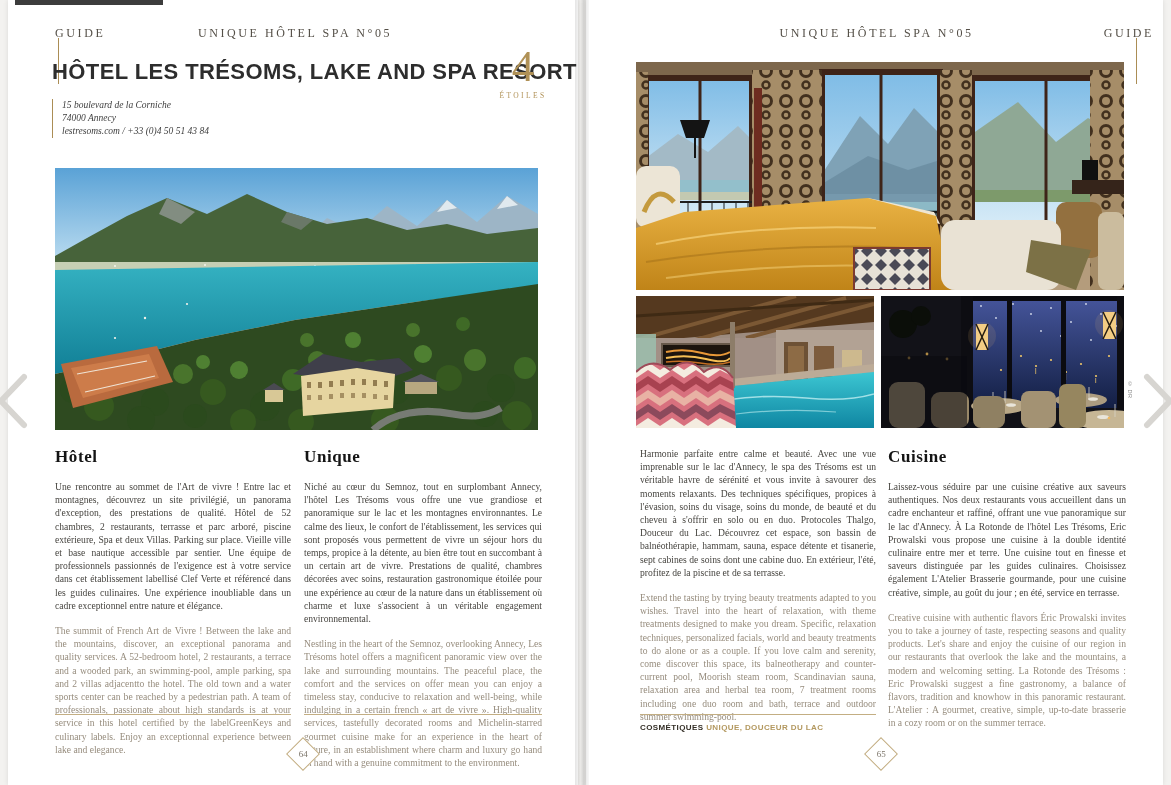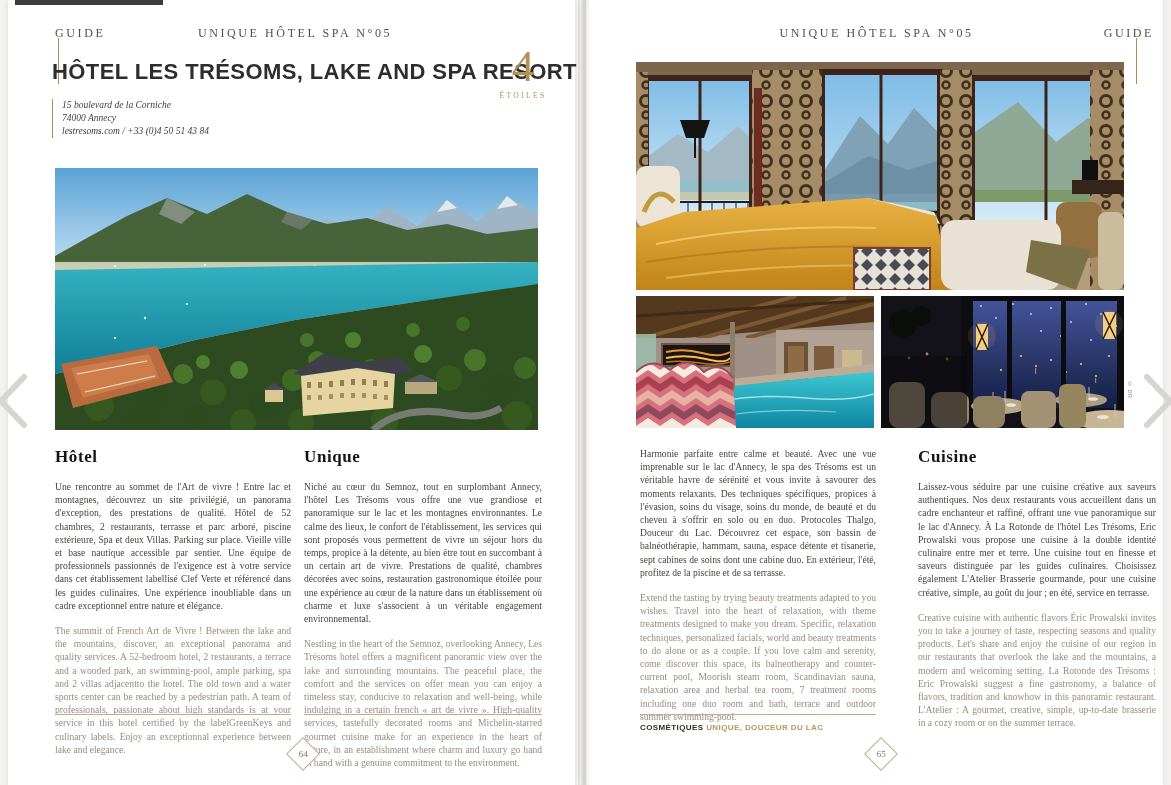--- a/index.html
+++ b/index.html
@@ -417,21 +417,21 @@
       <rect x="0" y="60" width="86" height="72" fill="#0a0a0e" opacity="0.55"></rect>
     </svg>
   </div>
 
   <div class="photo-credit">© DR</div>
 
   <div class="col" style="left:54px; width:236px;">
     <p class="para para-fr">Harmonie parfaite entre calme et beauté. Avec une vue imprenable sur le lac d'Annecy, le spa des Trésoms est un véritable havre de sérénité et vous invite à savourer des moments relaxants. Des techniques spécifiques, propices à l'évasion, soins du visage, soins du monde, de beauté et du cheveu à s'offrir en solo ou en duo. Protocoles Thalgo, Douceur du Lac. Découvrez cet espace, son bassin de balnéothérapie, hammam, sauna, espace détente et tisanerie, sept cabines de soins dont une cabine duo. En extérieur, l'été, profitez de la piscine et de sa terrasse.</p>
     <p class="para para-en">Extend the tasting by trying beauty treatments adapted to you wishes. Travel into the heart of relaxation, with theme treatments designed to make you dream. Specific, relaxation techniques, personalized facials, world and beauty treatments to do alone or as a couple. If you love calm and serenity, come discover this space, its balneotherapy and counter-current pool, Moorish steam room, Scandinavian sauna, relaxation area and herbal tea room, 7 treatment rooms including one duo room and bath, terrace and outdoor summer swimming-pool.</p>
   </div>
-  <div class="col" style="left:302px; width:238px;margin-left:30px;">
+  <div class="col" style="left:302px; width:238px;">
     <div class="col-heading">Cuisine</div>
     <p class="para para-fr">Laissez-vous séduire par une cuisine créative aux saveurs authentiques. Nos deux restaurants vous accueillent dans un cadre enchanteur et raffiné, offrant une vue panoramique sur le lac d'Annecy. À La Rotonde de l'hôtel Les Trésoms, Eric Prowalski vous propose une cuisine à la double identité culinaire entre mer et terre. Une cuisine tout en finesse et saveurs distinguée par les guides culinaires. Choisissez également L'Atelier Brasserie gourmande, pour une cuisine créative, simple, au goût du jour ; en été, service en terrasse.</p>
     <p class="para para-en">Creative cuisine with authentic flavors Éric Prowalski invites you to take a journey of taste, respecting seasons and quality products. Let's share and enjoy the cuisine of our region in our restaurants that overlook the lake and the mountains, a modern and welcoming setting. La Rotonde des Trésoms : Eric Prowalski suggest a fine gastronomy, a balance of flavors, tradition and knowhow in this panoramic restaurant. L'Atelier : A gourmet, creative, simple, up-to-date brasserie in a cozy room or on the summer terrace.</p>
   </div>
 
   <div class="col-rule" style="left:54px; width:236px;"></div>
 
   <div class="cosmetics">
     <span class="lbl">COSMÉTIQUES</span>
     <span class="val">UNIQUE, DOUCEUR DU LAC</span>

